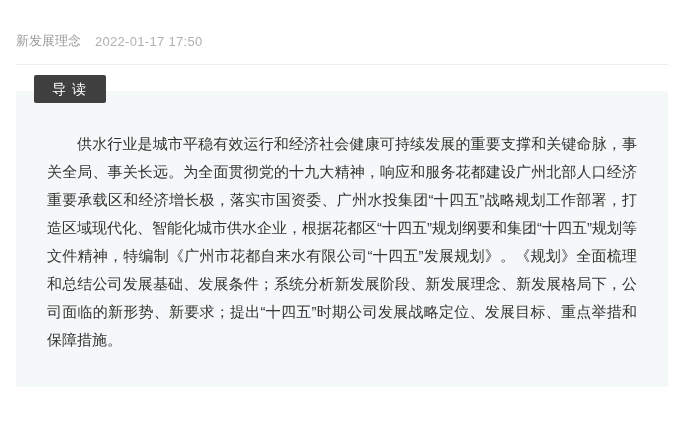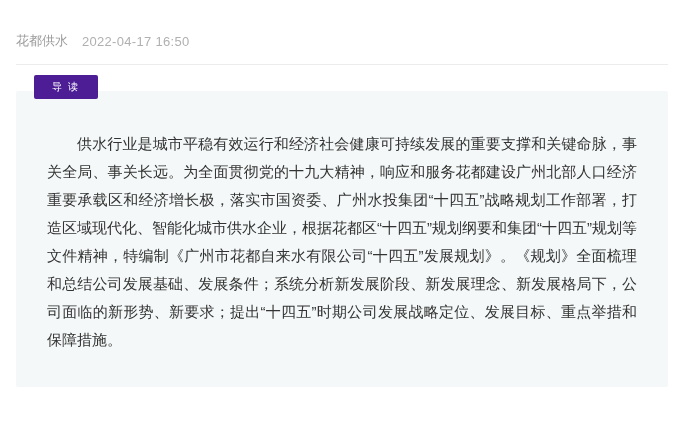--- a/index.html
+++ b/index.html
@@ -56,23 +56,23 @@
     margin-top: 26px;
     background: #f4f8f8;
     border-radius: 2px;
     padding: 30px 22px 24px 22px;
     box-sizing: border-box;
   }
   .lead-tag {
     position: absolute;
     top: -16px;
     left: 18px;
-    background: #4c1d95;
+    background: #404040;
     color: #ffffff;
-    font-size: 10px;
+    font-size: 14px;
     letter-spacing: 6px;
     padding: 7px 14px 7px 18px;
     border-radius: 2px;
     line-height: 1;
     font-weight: normal;
     text-align: center;
   }
   .lead-text {
     font-size: 15px;
     line-height: 28px;
@@ -82,22 +82,22 @@
     margin: 9px;
   }
 </style>
 </head>
 <body>
 
 <div class="page">
 
 
   <div class="meta-row">
-    <span class="meta-source">花都供水</span>
-    <span class="meta-time">2022-04-17 16:50</span>
+    <span class="meta-source">新发展理念</span>
+    <span class="meta-time">2022-01-17 17:50</span>
   </div>
 
   <div class="rule"></div>
 
   <div class="lead-box">
     <div class="lead-tag">导读</div>
     <p class="lead-text">供水行业是城市平稳有效运行和经济社会健康可持续发展的重要支撑和关键命脉，事关全局、事关长远。为全面贯彻党的十九大精神，响应和服务花都建设广州北部人口经济重要承载区和经济增长极，落实市国资委、广州水投集团“十四五”战略规划工作部署，打造区域现代化、智能化城市供水企业，根据花都区“十四五”规划纲要和集团“十四五”规划等文件精神，特编制《广州市花都自来水有限公司“十四五”发展规划》。《规划》全面梳理和总结公司发展基础、发展条件；系统分析新发展阶段、新发展理念、新发展格局下，公司面临的新形势、新要求；提出“十四五”时期公司发展战略定位、发展目标、重点举措和保障措施。</p>
   </div>
 
 </div>

